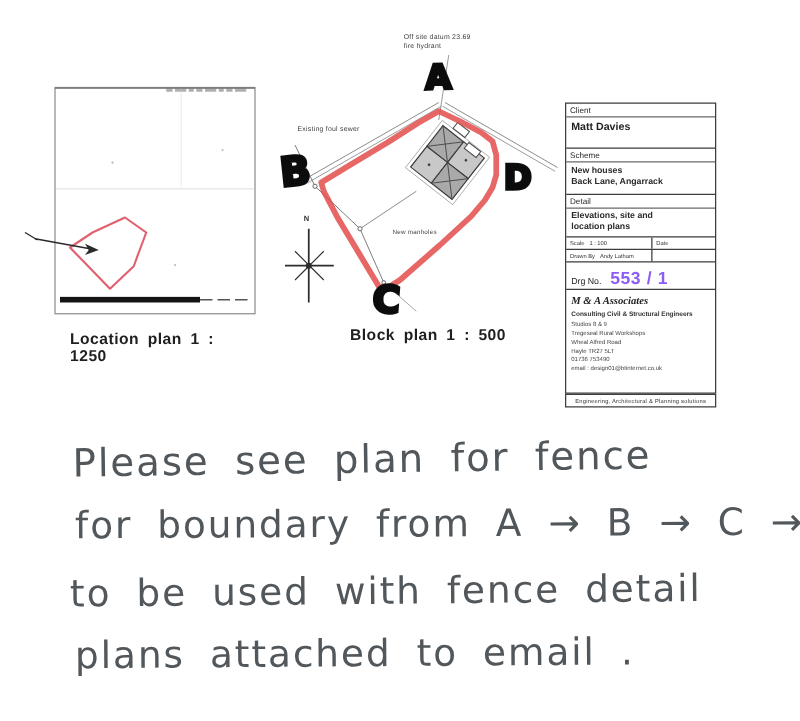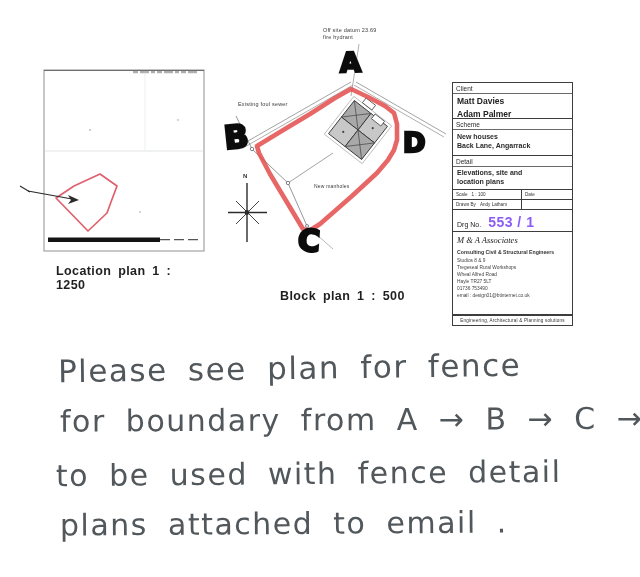--- a/index.html
+++ b/index.html
@@ -27,21 +27,21 @@
   .tb-name{font-size:8.5px;font-weight:700;color:#222;padding:2.5px 4px 0;}
   .tb-line{font-size:7px;font-weight:700;color:#2b2b2b;padding:1.5px 4px 0;}
   .tb-row{display:flex;height:10px;font-size:4.6px;color:#333;border-bottom:1px solid #3d3d3d;box-sizing:border-box;}
   .tb-cell{padding:1.5px 3px;box-sizing:border-box;}
   .tb-cell.l{width:58%;border-right:1px solid #3d3d3d;display:flex;gap:4px;}
   .tb-cell.r{flex:1;}
   .drg-row{display:flex;align-items:baseline;gap:7px;padding:4px 4px 2px;border-bottom:1px solid #3d3d3d;height:22px;box-sizing:border-box;}
   .drg-label{font-size:7px;color:#222;}
   .drg-value{font-size:14px;font-weight:700;color:#8b5cf6;letter-spacing:.5px;}
   .firm{flex:1;padding:3px 4px;}
-  .firm-name{font-family:"Liberation Serif",serif;font-style:italic;font-weight:400;font-size:8.5px;color:#222;}
+  .firm-name{font-family:"Liberation Serif",serif;font-style:italic;font-weight:700;font-size:8.5px;color:#222;}
   .firm-tagline{font-size:5.2px;font-weight:700;color:#333;margin-top:4px;}
   .firm-addr{font-size:4.8px;color:#444;line-height:1.45;margin-top:3px;}
   .tb-footer{left:452px;top:315px;width:121px;height:11px;border:1px solid #3d3d3d;box-sizing:border-box;
              display:flex;align-items:center;justify-content:center;font-size:4.6px;color:#333;letter-spacing:.2px;}
 
   
   .hand{font-family:"DejaVu Sans",sans-serif;color:#51575b;letter-spacing:1.5px;word-spacing:9px;white-space:nowrap;}
 </style>
 </head>
 <body>
@@ -125,27 +125,26 @@
   <div class="abs tiny-label" style="left:238px;top:101px;">Existing foul sewer</div>
   <div class="abs tiny-label" style="left:314px;top:183px;font-size:5px;">New manholes</div>
   <div class="abs north-label" style="left:243px;top:173px;">N</div>
 
   <div class="abs marker" style="left:340px;top:49px;font-size:27px;transform:rotate(-2deg);">A</div>
   <div class="abs marker" style="left:224px;top:121px;font-size:32px;transform:rotate(-6deg);">B</div>
   <div class="abs marker" style="left:298px;top:226px;font-size:30px;transform:rotate(4deg);">C</div>
   <div class="abs marker" style="left:403px;top:129px;font-size:27px;">D</div>
 
   <div class="abs caption" style="left:56px;top:264px;width:150px;">Location plan  1 : 1250</div>
-  <div class="abs caption" style="left:280px;top:261px;width:130px;margin-top:28px;">Block plan  1 : 500</div>
+  <div class="abs caption" style="left:280px;top:261px;width:130px;">Block plan  1 : 500</div>
 
   <div class="abs tblock">
     <div class="tb-sec" style="height:36px;">
       <div class="tb-label">Client</div>
       <div class="tb-name">Matt Davies</div>
-      <div class="tb-name">Adam Palmer</div>
     </div>
     <div class="tb-sec" style="height:37px;">
       <div class="tb-label">Scheme</div>
       <div class="tb-line" style="margin-top:2px;">New houses</div>
       <div class="tb-line">Back Lane, Angarrack</div>
     </div>
     <div class="tb-sec" style="height:34px;">
       <div class="tb-label">Detail</div>
       <div class="tb-line" style="margin-top:1px;">Elevations, site and</div>
       <div class="tb-line">location plans</div>

